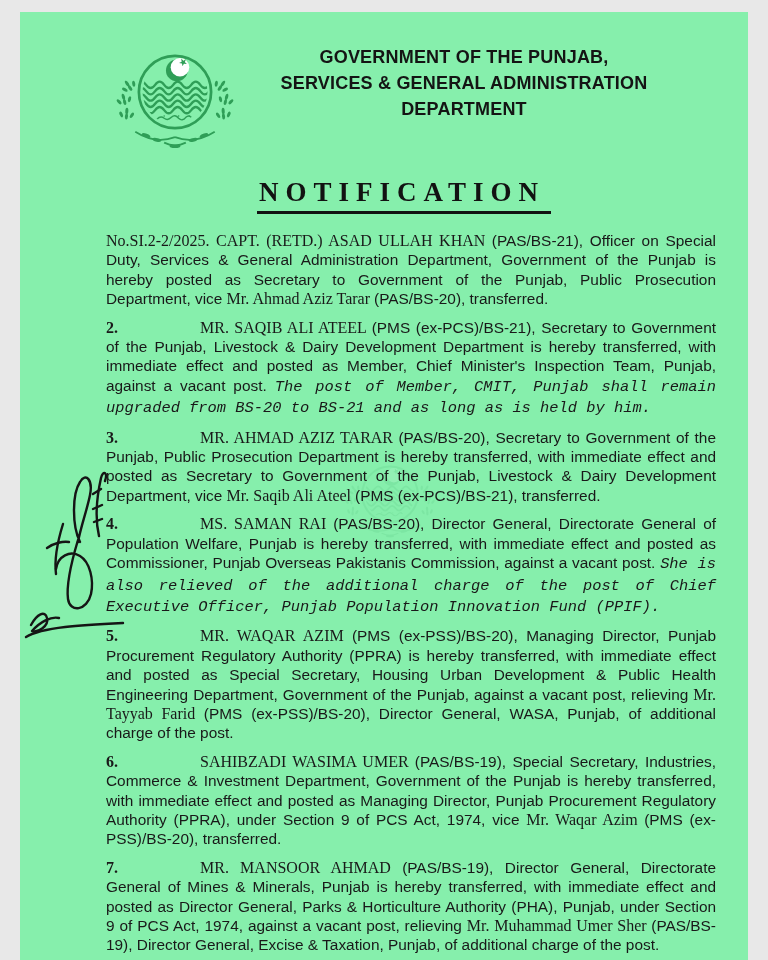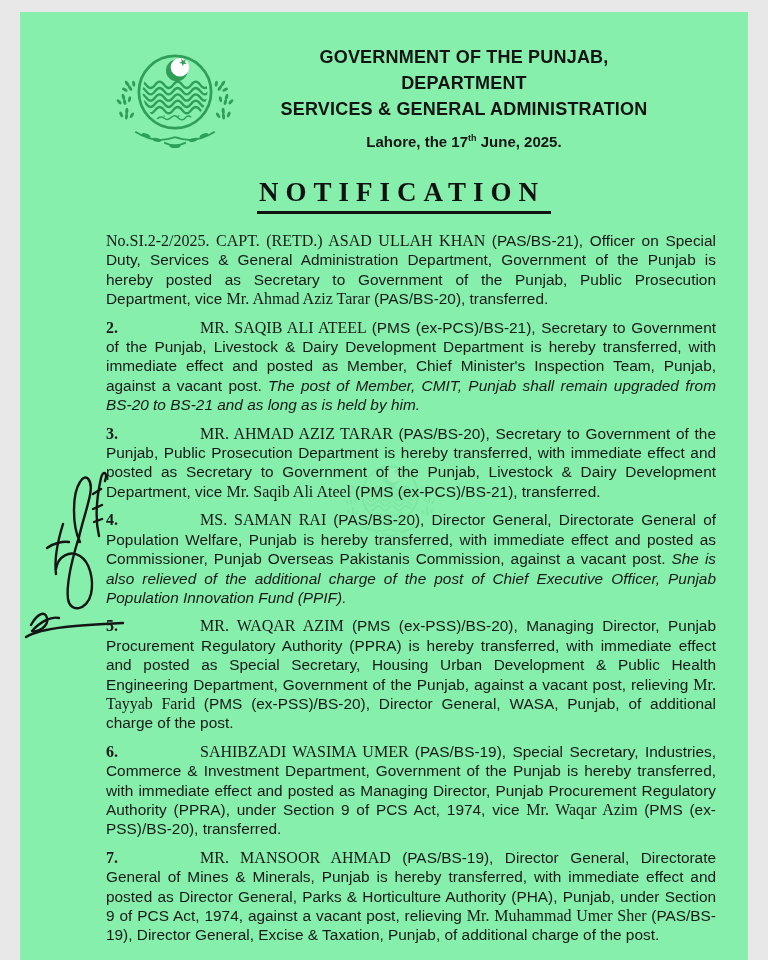--- a/index.html
+++ b/index.html
@@ -55,21 +55,21 @@
   }
   .pnum{
     display:inline-block;width:94px;
     font-family:"Liberation Serif",serif;
     font-weight:bold;font-size:16px;
   }
   .run-bold{
     font-family:"Liberation Serif",serif;
     font-weight:normal;font-size:16px;
   }
-  .run-italic{font-style:italic;}
+  .run-italic{font-style:italic;font-family:Liberation Mono, monospace;}
   
   .watermark{
     position:absolute;left:320px;top:446px;width:100px;height:88px;
     opacity:.10;pointer-events:none;
   }
   .signature{
     position:absolute;left:0px;top:452px;width:120px;height:195px;
     pointer-events:none;
   }
   .g-stroke{stroke:var(--green);fill:none;}
@@ -169,23 +169,22 @@
 <div class="page">
 
   <div class="logo-box">
     <svg width="130" height="112" viewBox="0 0 144 118">
       <use href="#emblem-sym"></use>
     </svg>
   </div>
 
   <div class="header-block">
     <div class="org-line">GOVERNMENT OF THE PUNJAB,</div>
+    <div class="org-line">SERVICES &amp; GENERAL ADMINISTRATION</div>
     <div class="org-line">DEPARTMENT</div>
-    <div class="org-line">SERVICES &amp; GENERAL ADMINISTRATION</div>
-    <div class="date-line"><span>Lahore, the 17</span><sup>th</sup><span> June, 2025.</span></div>
   </div>
 
   <div class="title-row">
     <span class="title-text">NOTIFICATION</span>
   </div>
 
   <div class="watermark">
     <svg width="100" height="88" viewBox="0 0 144 118">
         <use href="#emblem-sym"></use>
       </svg>

